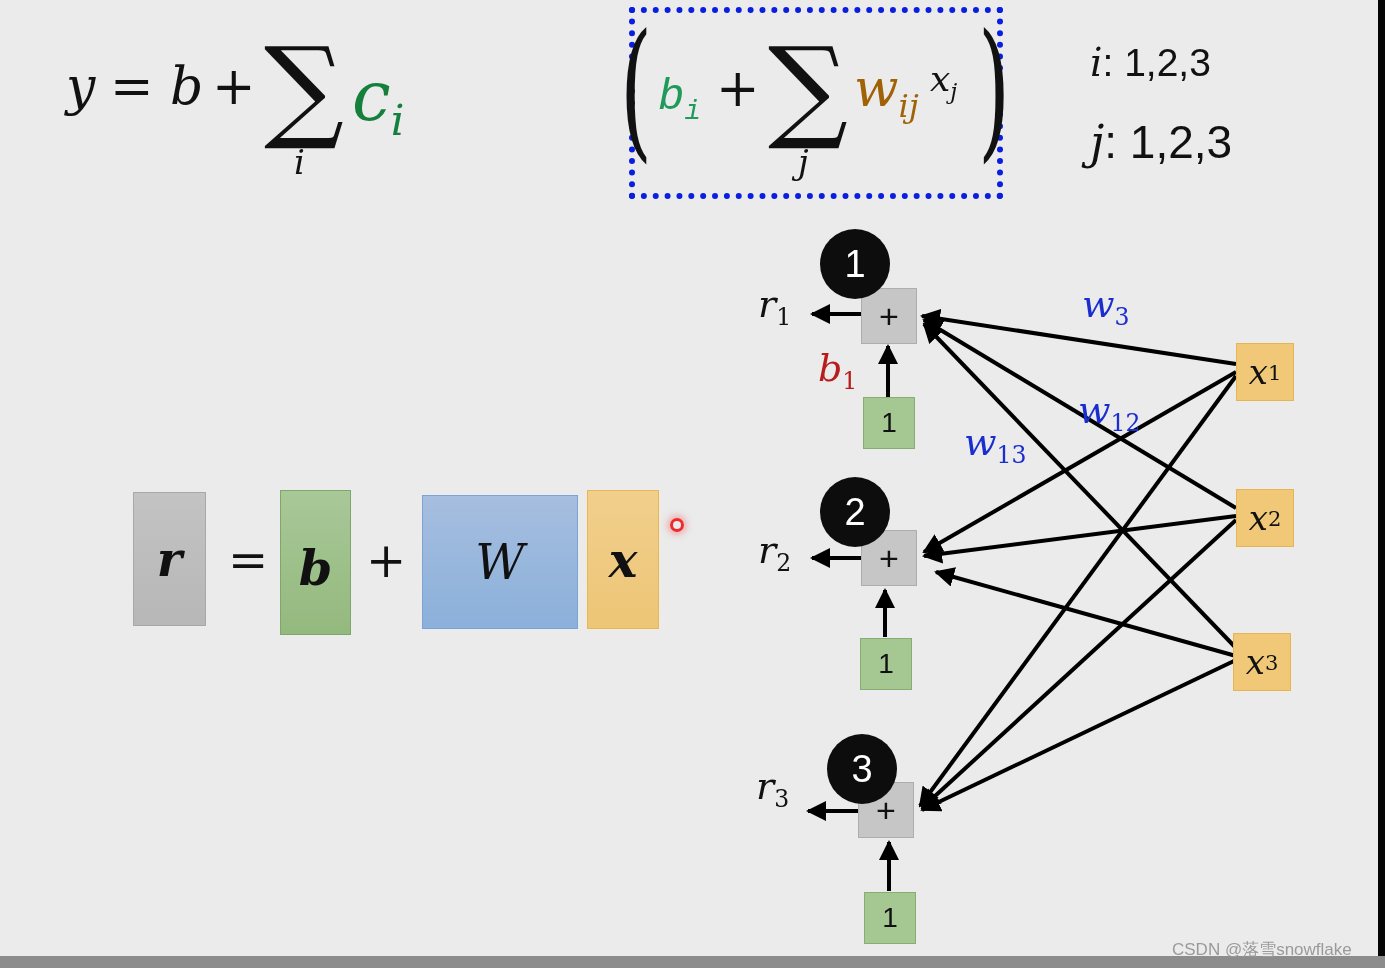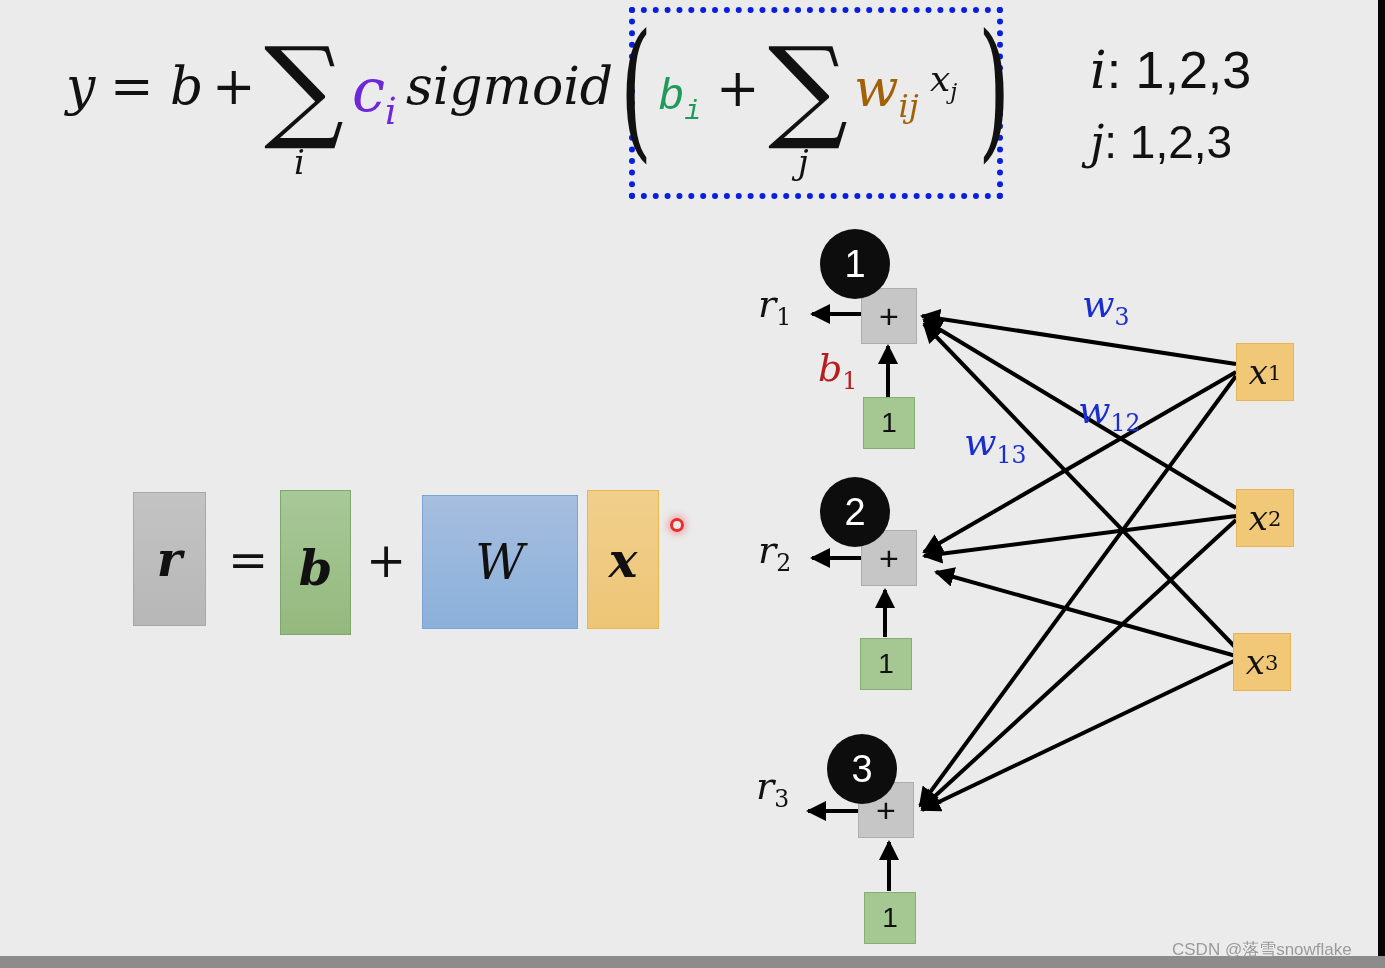--- a/index.html
+++ b/index.html
@@ -35,24 +35,23 @@
 </head>
 <body>
 
 <div class="abs math" style="left:62px;top:30px;width:960px;height:170px;">
   <span class="abs" style="left:4px;top:26px;font-size:52px;">y</span>
   <span class="abs" style="left:48px;top:26px;font-size:52px;font-style:normal;">=</span>
   <span class="abs" style="left:108px;top:26px;font-size:52px;">b</span>
   <span class="abs" style="left:150px;top:26px;font-size:52px;font-style:normal;">+</span>
   <span class="abs sigma" style="left:202px;top:2px;">∑</span>
   <span class="abs subscript" style="left:232px;top:112px;">i</span>
-  <span class="abs" style="left:290px;top:26px;font-size:59px;color:#6d28d9;">
+  <span class="abs" style="left:290px;top:26px;font-size:69px;color:#15803d;">
     <span>c</span><sub style="font-style:italic;">i</sub>
   </span>
-  <span class="abs" style="left:344px;top:26px;font-size:52px;">sigmoid</span>
 </div>
 
 <div class="abs" style="left:629px;top:7px;width:374px;height:192px;border:6px dotted #0a1ee0;box-sizing:border-box;"></div>
 
 <div class="abs math" style="left:620px;top:0;width:400px;height:210px;">
   <span class="abs" style="left:0px;top:2px;font-size:150px;font-style:normal;font-weight:200;transform:scaleX(0.55);transform-origin:left;">(</span>
   <span class="abs" style="left:38px;top:72px;font-size:44px;color:#1f9a5a;font-family:Liberation Mono, monospace;">
     <span>b</span><sub style="font-style:italic;">i</sub>
   </span>
   <span class="abs" style="left:96px;top:58px;font-size:52px;font-style:normal;">+</span>
@@ -60,21 +59,21 @@
   <span class="abs subscript" style="left:178px;top:142px;">j</span>
   <span class="abs" style="left:234px;top:58px;font-size:52px;color:#a16207;">
     <span>w</span><sub style="font-style:italic;">ij</sub>
   </span>
   <span class="abs" style="left:310px;top:58px;font-size:36px;">
     <span>x</span><sub style="font-style:italic;">j</sub>
   </span>
   <span class="abs" style="left:358px;top:2px;font-size:150px;font-style:normal;font-weight:200;transform:scaleX(0.55);transform-origin:left;">)</span>
 </div>
 
-<div class="abs" style="left:1090px;top:40px;font-size:52px;color:#111;">
+<div class="abs" style="left:1090px;top:40px;font-size:39px;color:#111;">
   <span class="math">i</span><span class="sans">: 1,2,3</span>
 </div>
 <div class="abs" style="left:1090px;top:115px;font-size:46px;color:#111;text-align:center;">
   <span class="math">j</span><span class="sans">: 1,2,3</span>
 </div>
 
 <div class="mbox gray" style="left:133px;top:492px;width:73px;height:134px;">
   <span>r</span>
 </div>
 <span class="abs" style="left:228px;top:532px;font-size:48px;color:#111;">=</span>

